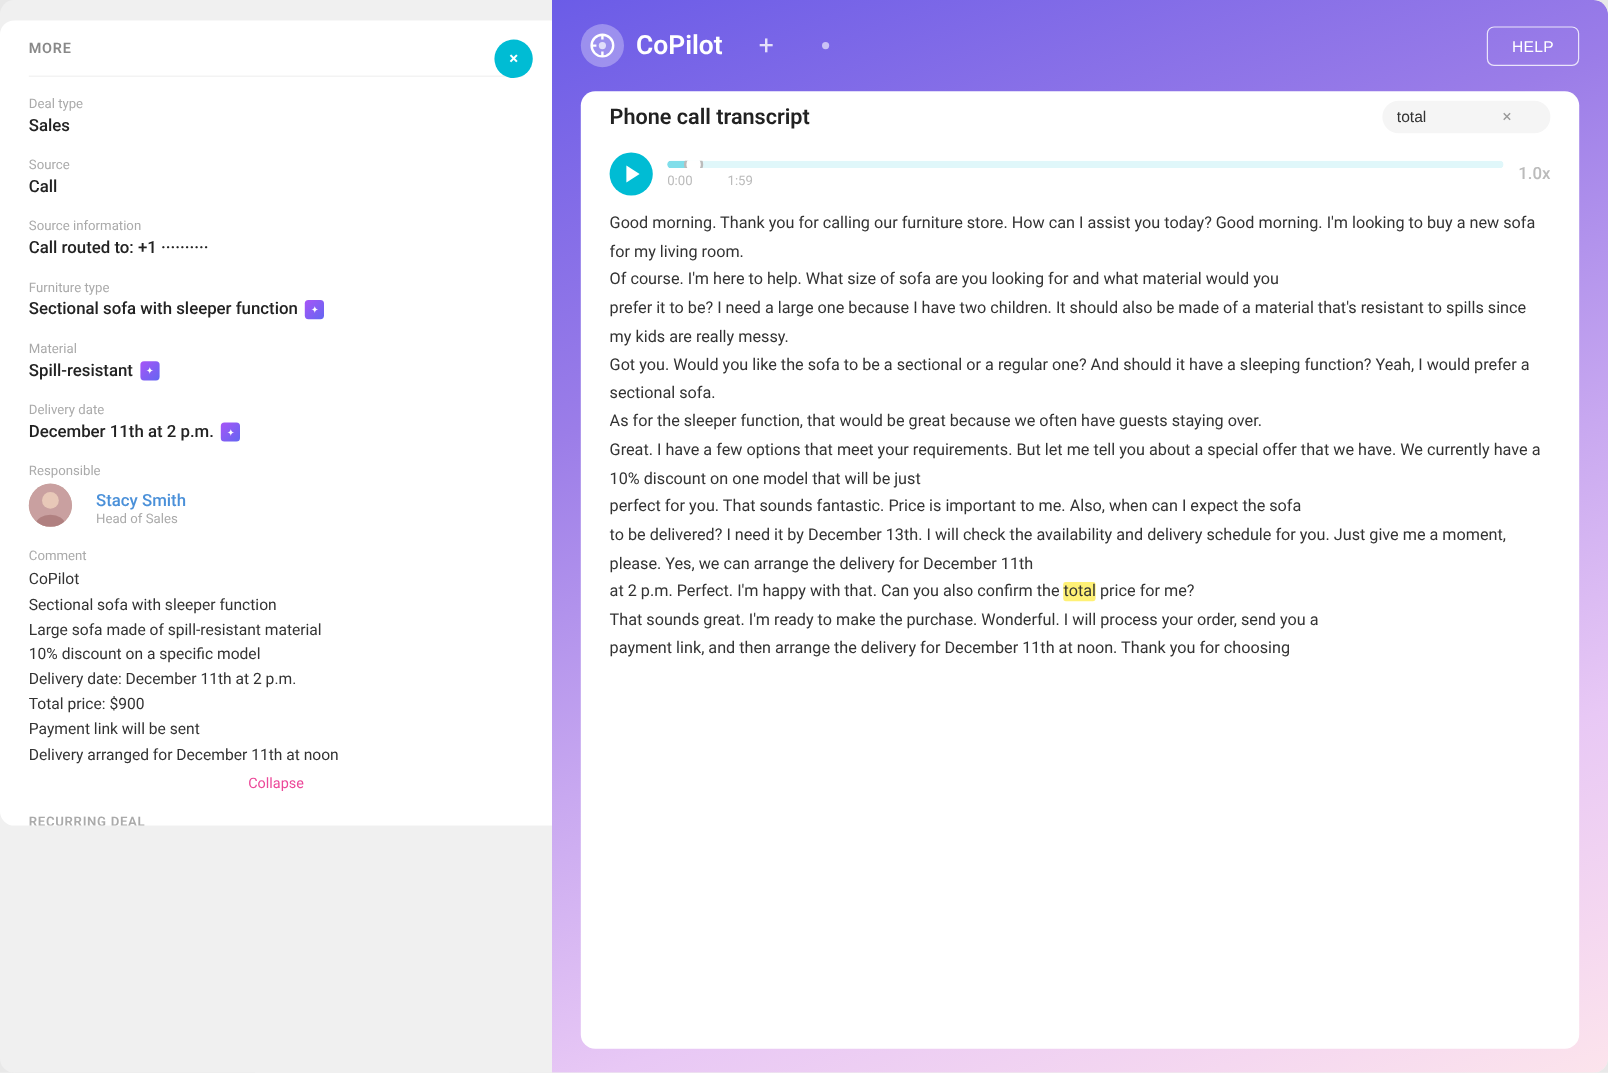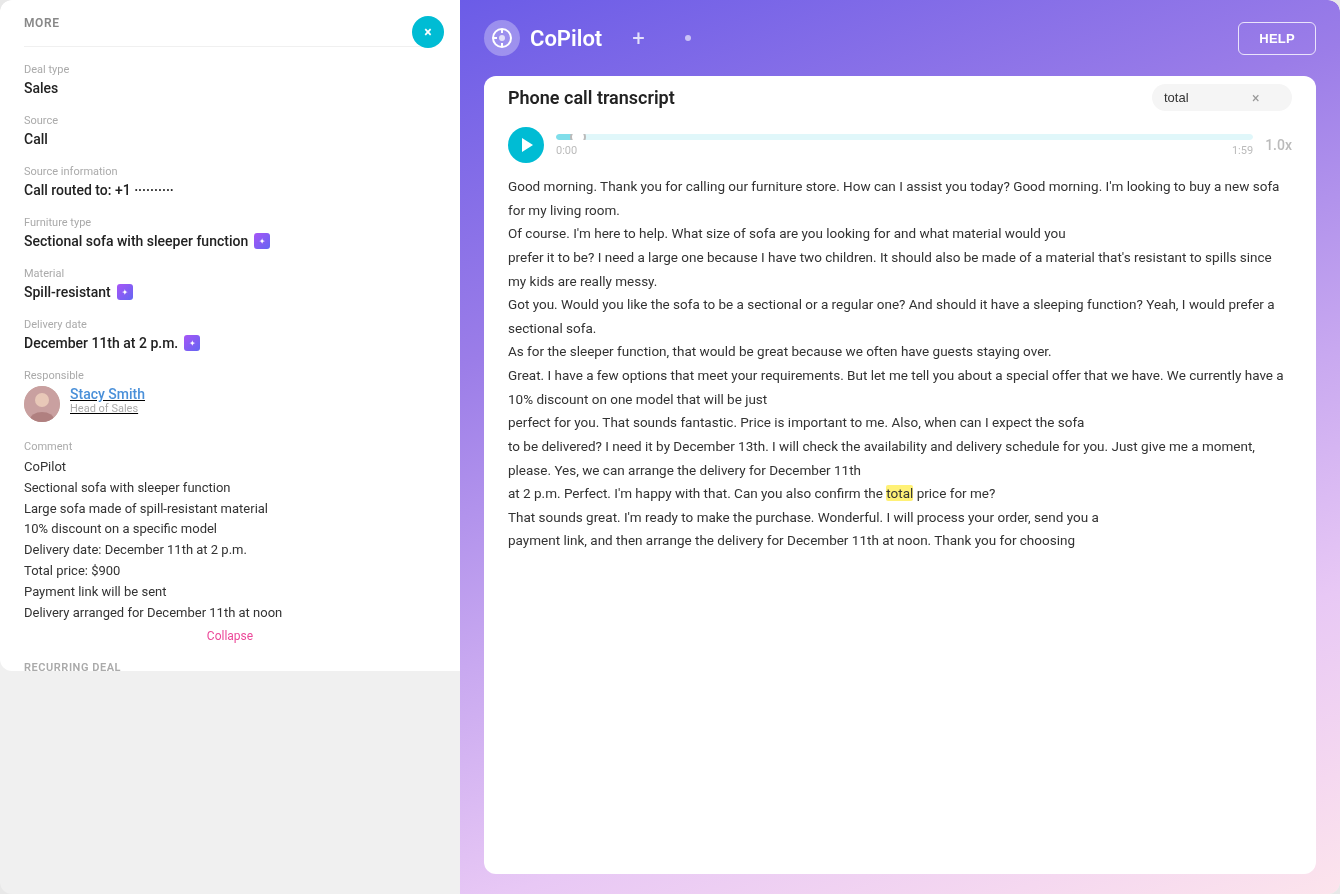--- a/index.html
+++ b/index.html
@@ -20,21 +20,21 @@
       position: relative;
       border-radius: 12px;
       overflow: hidden;
       background: #f0f0f0;
     }
 
     
     .left-panel {
       position: absolute;
       left: 0;
-      top: 0;
+      top: 17px;
       width: 460px;
       height: 671px;
       background: #fff;
       border-radius: 12px 0 0 12px;
       padding: 16px 24px;
       overflow: hidden;
     }
 
     .left-panel .more-header {
       font-size: 12px;
@@ -103,23 +103,22 @@
     }
 
     .divider {
       height: 1px;
       background: #f0f0f0;
       margin: 8px 0 16px;
     }
 
     .responsible-row {
       display: flex;
-      align-items: flex-start;
-      gap: 10px;
-      text-decoration: underline;
+      align-items: flex-end;
+      gap: 20px;
     }
 
     .avatar {
       width: 36px;
       height: 36px;
       border-radius: 50%;
       background: #c9a8a0;
       display: flex;
       align-items: center;
       justify-content: center;
@@ -240,21 +239,21 @@
       margin-left: 30px;
     }
 
     .help-btn {
       border: 1px solid rgba(255,255,255,0.8);
       background: transparent;
       color: #fff;
       padding: 8px 20px;
       border-radius: 6px;
       font-size: 13px;
-      font-weight: 700;
+      font-weight: 400;
       cursor: pointer;
       letter-spacing: 0.02em;
     }
 
     .transcript-card {
       background: #fff;
       border-radius: 12px;
       padding: 8px 24px;
       flex: 1;
       display: flex;
@@ -367,23 +366,23 @@
     .track-fill {
       position: absolute;
       top: 0; left: 0; bottom: 0;
       width: 3%;
       background: #80deea;
       border-radius: 3px;
     }
 
     .time-row {
       display: flex;
-      justify-content: space-between;
       font-size: 11px;
       color: #bbb;
+      gap: 29px;
     }
 
     .speed-label {
       font-size: 14px;
       color: #bbb;
       font-weight: 500;
       flex-shrink: 0;
     }
 
     

